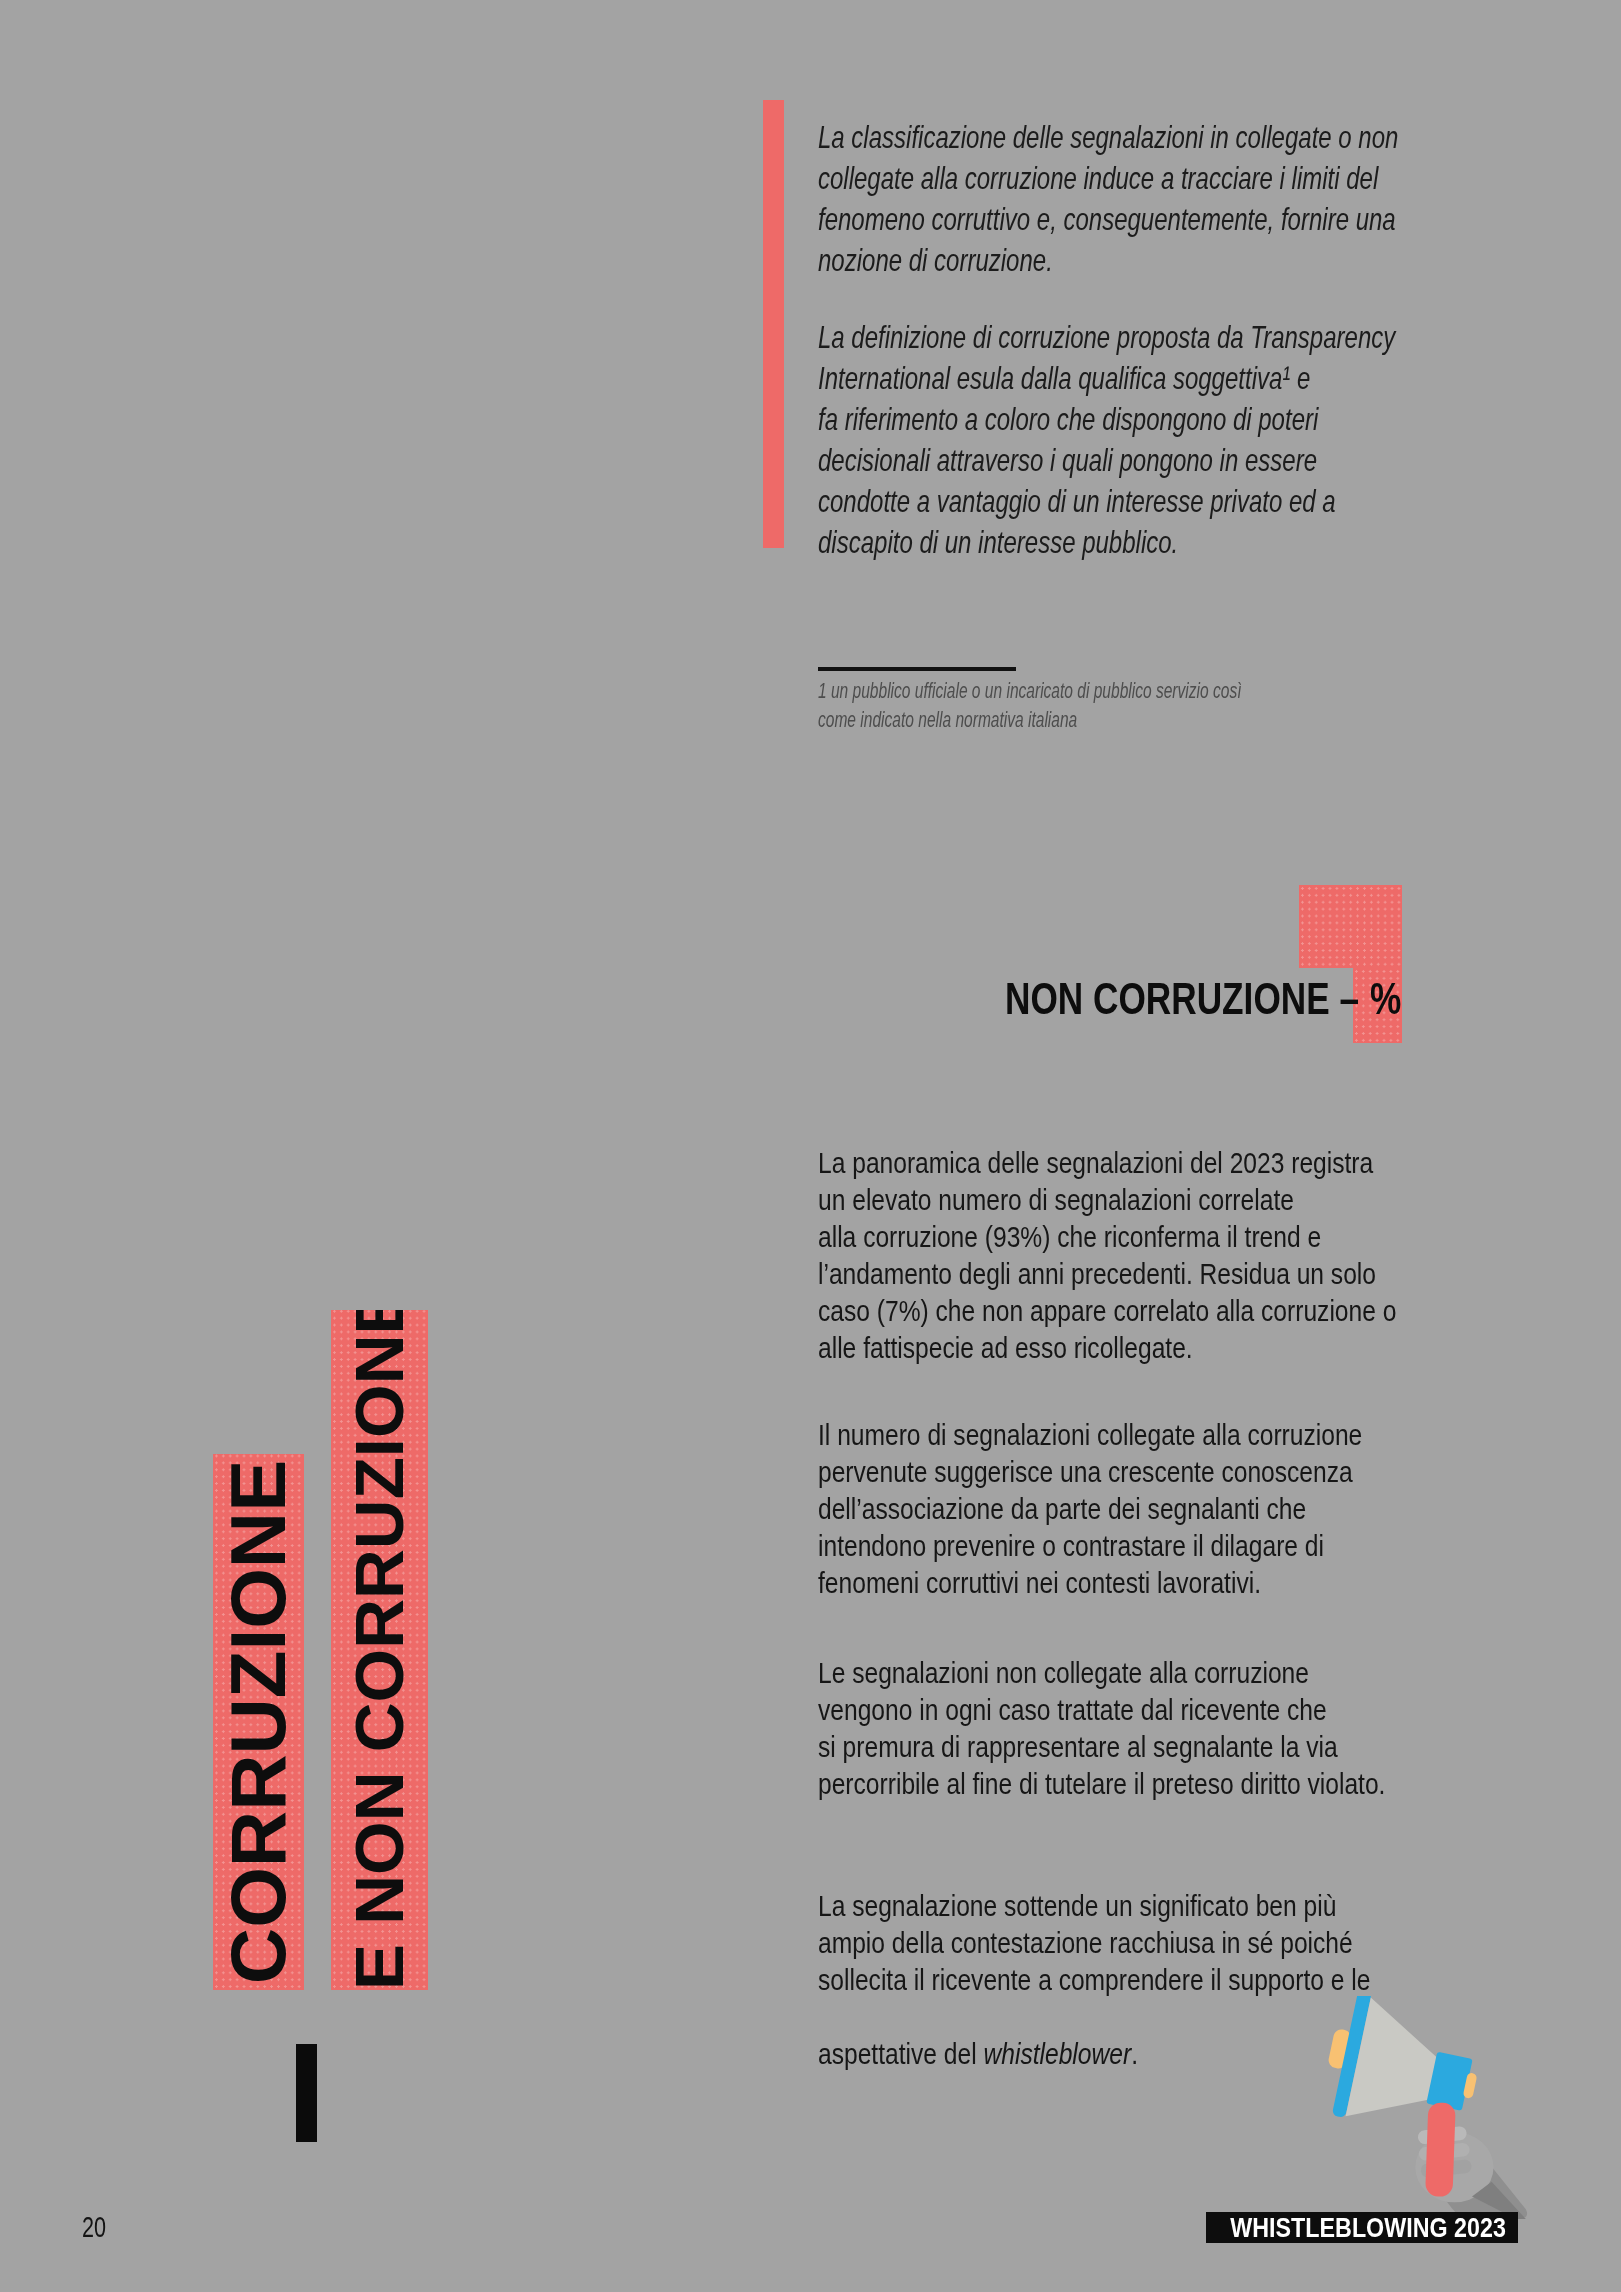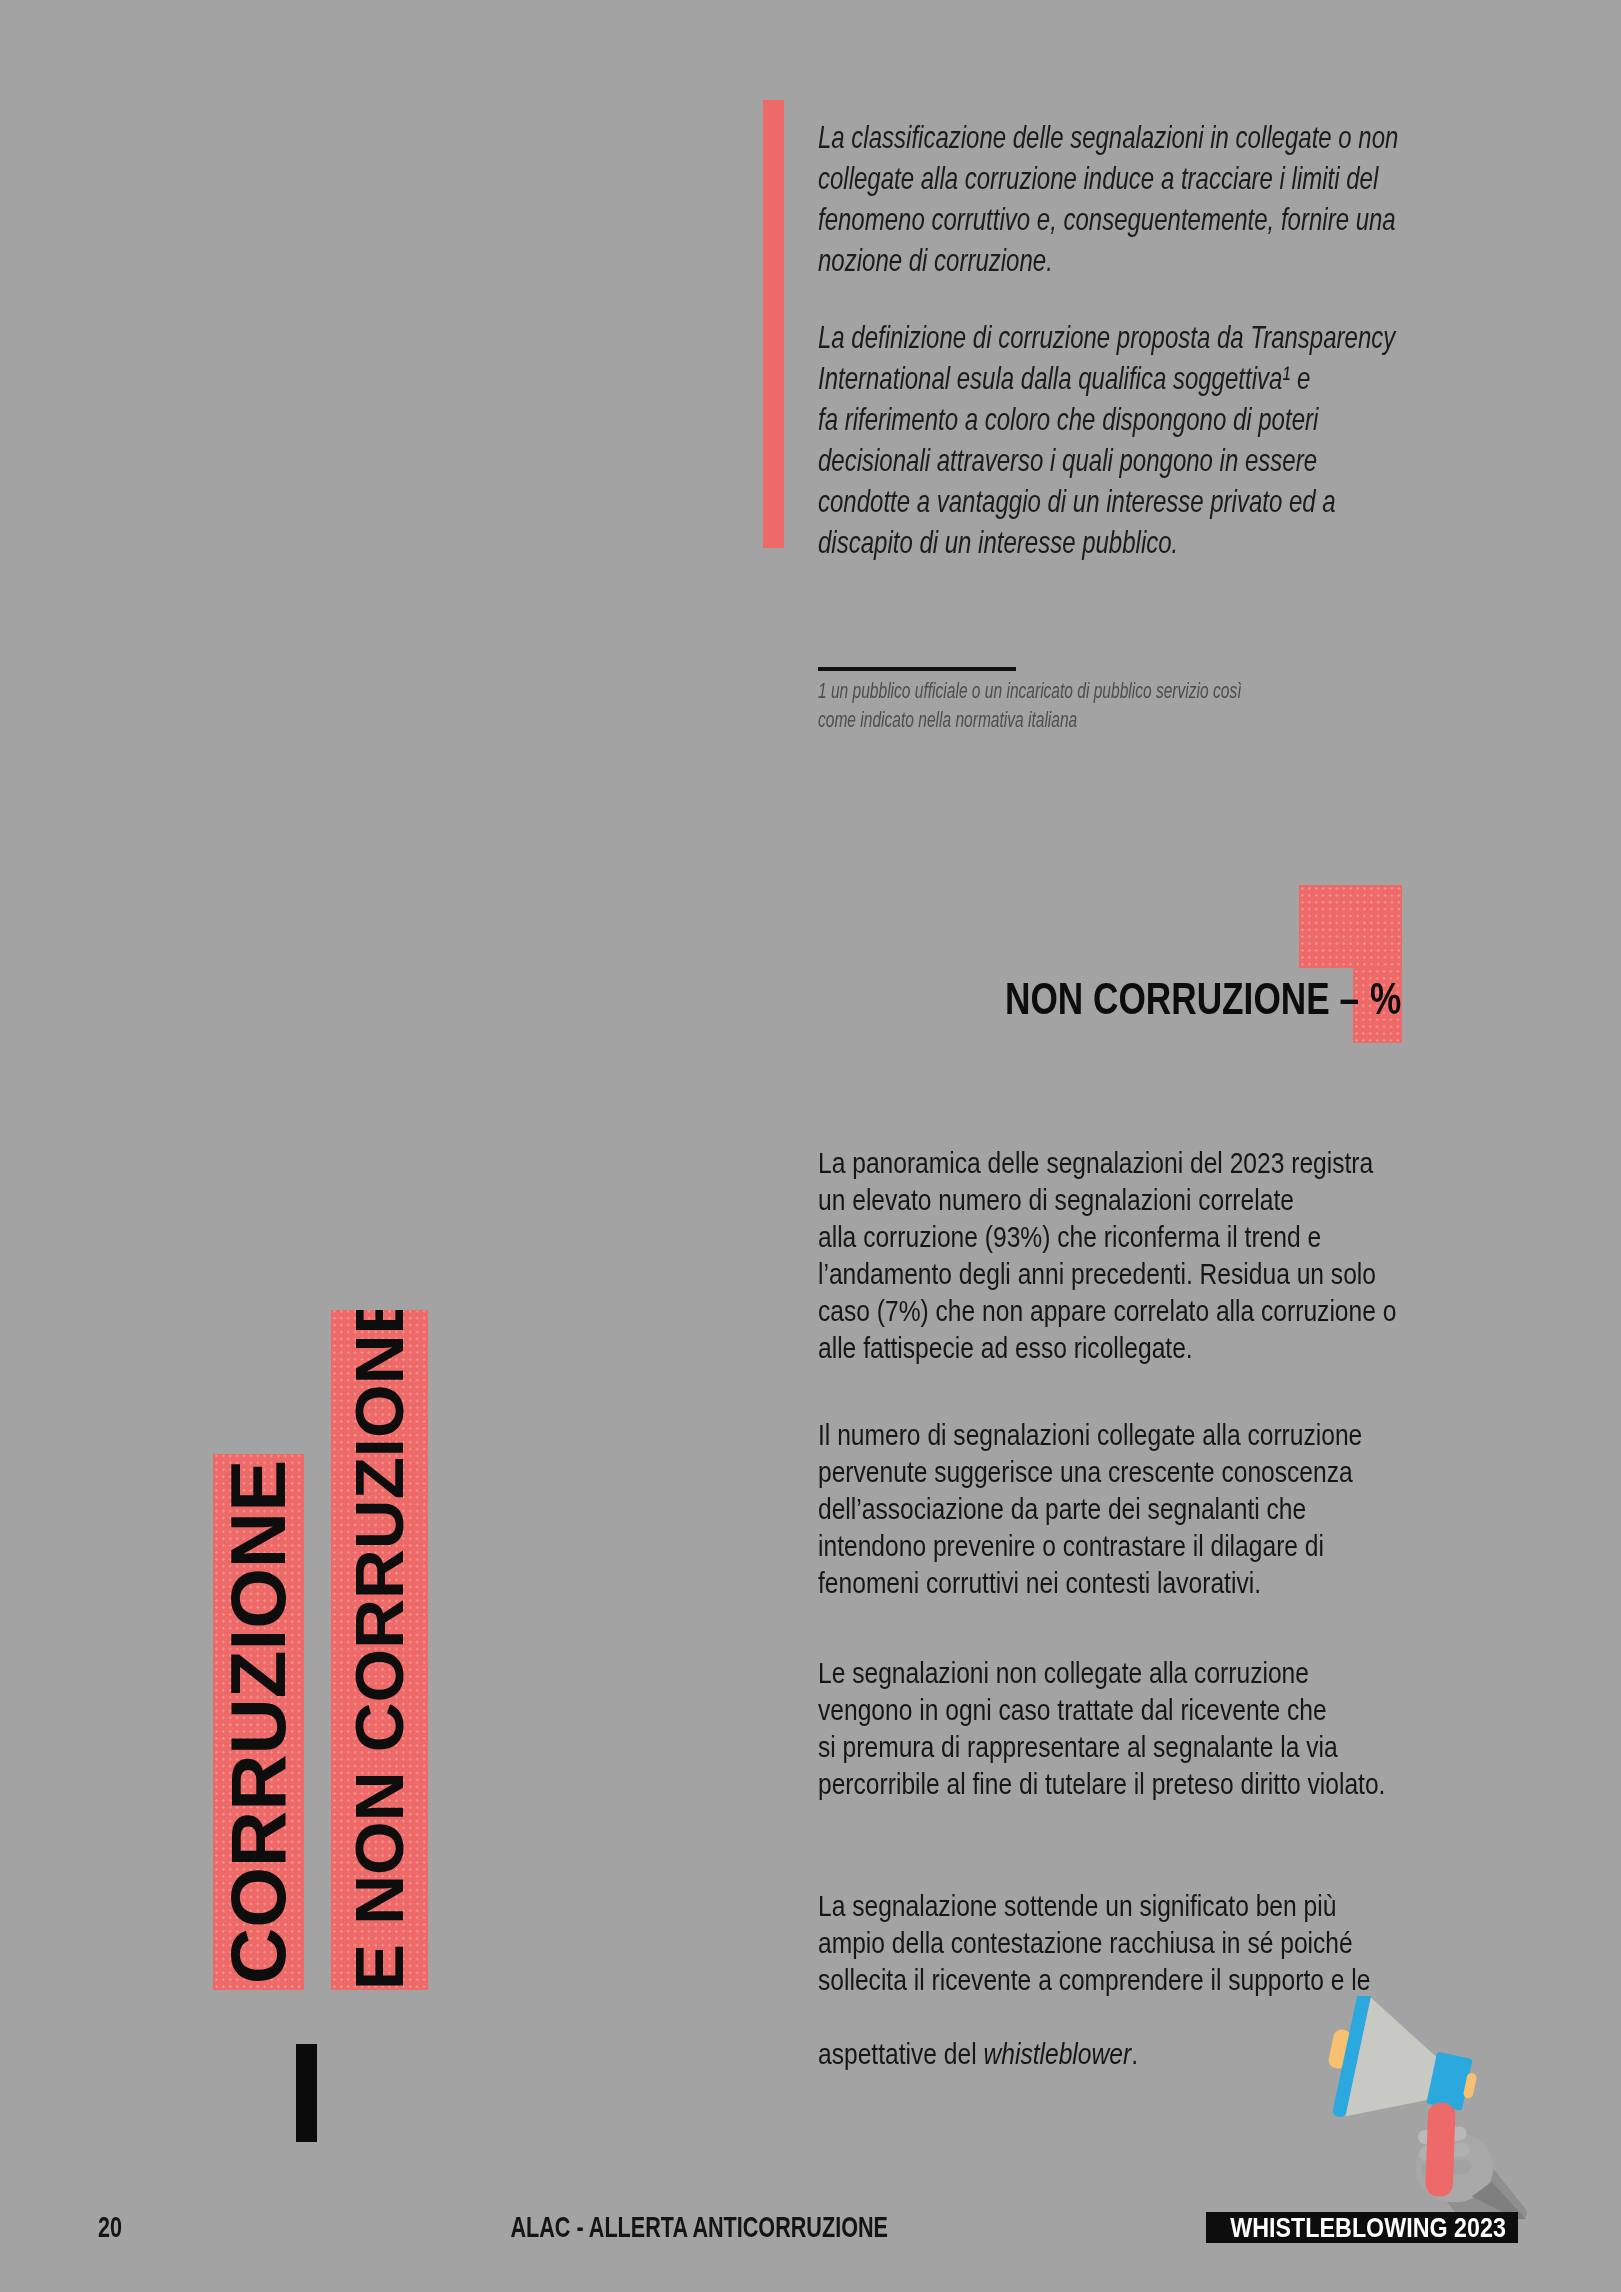--- a/index.html
+++ b/index.html
@@ -54,21 +54,21 @@
     background-color:#ee6a68;
     background-image:radial-gradient(rgba(255,255,255,0.28) 1.2px, transparent 1.3px);
     background-size:6.9px 6.9px;
     white-space:nowrap; overflow:hidden;
   }
   .vlabel-1 { left:213px; top:1990px; width:536px; height:91px; line-height:91px; font-size:78px; }
   .vlabel-2 { left:331px; top:1990px; width:680px; height:97px; line-height:97px; font-size:69px; }
   .black-tick { position:absolute; left:296px; top:2044px; width:20.6px; height:98px; background:#0b0b0b; }
 
   
-  .page-num { position:absolute; left:98px; top:2210px; font-size:30px; font-weight:700; }
+  .page-num { position:absolute; left:82px; top:2210px; font-size:30px; font-weight:400; }
   .page-num .cond { transform:scaleX(0.72); }
   .footer-center { position:absolute; left:412px; top:2210px; width:575px; text-align:center;
     font-size:30px; font-weight:700; }
   .footer-center .cond { transform:scaleX(0.72); transform-origin:50% 50%; }
   .badge { position:absolute; left:1206px; top:2212px; width:312px; height:31px; background:#0d0d0d;
     color:#ffffff; font-size:27.4px; font-weight:700; line-height:31px; text-align:center; }
   .badge .cond { transform:scaleX(0.85); transform-origin:50% 50%; }
 
   .illustration { position:absolute; left:1325px; top:1996px; width:206px; height:223px; }
 </style>
@@ -146,21 +146,18 @@
       <rect x="146" y="64" width="10" height="26" rx="5" fill="#f8c172"></rect>
       <g transform="rotate(-10 127 102)">
         <rect x="113" y="100" width="28" height="96" rx="13" fill="#ee6a68"></rect>
       </g>
     </g>
   </svg>
 
   <div class="page-num">
     <span class="cond">20</span>
   </div>
-  <div class="footer-center">
-    <span class="cond">ALAC - ALLERTA ANTICORRUZIONE</span>
-  </div>
   <div class="badge">
     <span class="cond">WHISTLEBLOWING 2023</span>
   </div>
 
 </div>
 
 
 </body></html>

